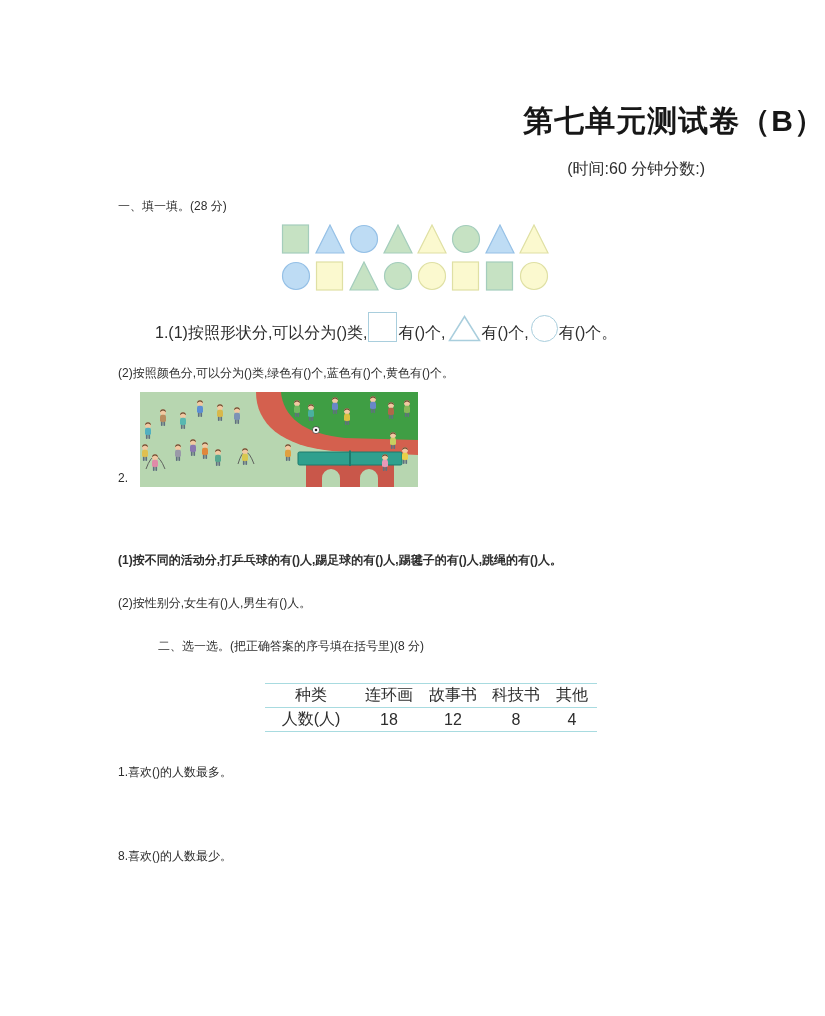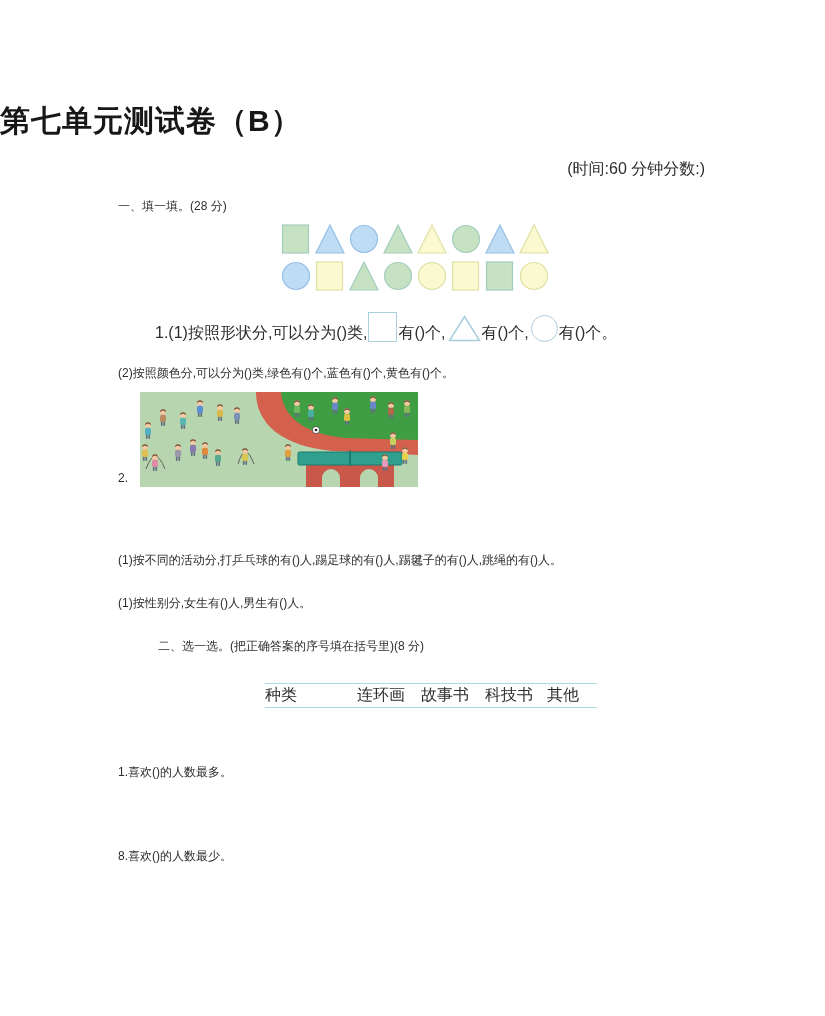--- a/index.html
+++ b/index.html
@@ -5,29 +5,29 @@
   * { box-sizing: border-box; }
   html,body { margin:0; padding:0; background:#ffffff; }
   .page {
     position:relative; width:825px; height:1016px; margin:0 auto;
     background:#ffffff; overflow:hidden;
     font-family:"Liberation Sans","DejaVu Sans",sans-serif;
     color:#2d2d2d;
   }
   .title {
     position:absolute; top:101px; left:0; width:100%;
-    text-align:left; font-size:30px; font-weight:bold; color:#171717;
+    text-align:right; font-size:30px; font-weight:bold; color:#171717;
     letter-spacing:1px; margin:0;
   }
   .meta  { position:absolute; top:159px; right:120px; font-size:16px;margin-left:13px; }
   .line  { position:absolute; left:118px; font-size:12px; white-space:nowrap; }
   .sec1-heading { top:198px; }
   .q12   { top:365px; }
   .q2label { top:471px; }
-  .q21   { top:552px; }
+  .q21   { top:552px;font-weight:bold; }
   .q22   { top:595px; }
   .sec2-heading { top:638px;margin-left:40px; }
   .bq1   { top:764px; }
   .opts  { top:806px; }
   .bq2   { top:848px; }
 
   .shapes { position:absolute; top:224px; left:281px; }
   .shapes-row { display:flex; gap:4px; height:30px; margin-bottom:7px; }
   .shapes-row svg { display:block; }
 
@@ -45,21 +45,21 @@
     border:1.5px solid #a9cedd; background:#ffffff; margin:0 1px 0 2px;
   }
   .inline-tri { margin:0 1px 0 2px; }
 
   .playground { position:absolute; top:392px; left:140px; width:278px; height:95px; display:block; }
 
   .booktable {
     position:absolute; top:683px; left:265px; border-collapse:collapse;
   }
   .booktable td {
-    font-size:16px; text-align:left; padding:1px 0; height:23px; color:#2d2d2d;
+    font-size:16px; text-align:center; padding:1px 0; height:23px; color:#2d2d2d;
   }
   .booktable tr { border-top:1px solid #a8dbe0; border-bottom:1px solid #a8dbe0; }
   .c0 { width:92px; } .c1 { width:64px; } .c2 { width:64px; } .c3 { width:62px; } .c4 { width:50px; }
 </style>
 </head>
 <body>
 
 <div class="page">
 
   <h1 class="title">第七单元测试卷（B）</h1>
@@ -182,32 +182,39 @@
     <path d="M166 73 L254 73 L254 95 L238 95 L238 86 A9 9 0 0 0 220 86 L220 95 L200 95 L200 86 A9 9 0 0 0 182 86 L182 95 L166 95 Z" fill="#c9574a"></path>
     <rect x="158" y="60" width="104" height="13" rx="1.5" fill="#2fa08e" stroke="#1d7a6c" stroke-width="1"></rect>
     <rect x="209" y="58.5" width="2" height="15.5" fill="#1d7a6c"></rect>
     <use href="#kid" x="143" y="52" color="#e0a040"></use>
     <use href="#kid" x="248" y="40" color="#c8d060"></use>
     <use href="#kid" x="240" y="62" color="#e898b8"></use>
     <use href="#kid" x="260" y="55" color="#e8d04a"></use>
   </svg>
 
   <div class="line q21">(1)按不同的活动分,打乒乓球的有()人,踢足球的有()人,踢毽子的有()人,跳绳的有()人。</div>
-  <div class="line q22">(1)按性别分,女生有()人,男生有()人。</div>
+  <div class="line q22">(2)按性别分,女生有()人,男生有()人。</div>
 
   <div class="line sec2-heading">二、选一选。(把正确答案的序号填在括号里)(8 分)</div>
 
   <table class="booktable">
     <tbody>
         <tr>
       <td class="c0">种类</td>
       <td class="c1">连环画</td>
       <td class="c2">故事书</td>
       <td class="c3">科技书</td>
       <td class="c4">其他</td>
     </tr>
+    <tr>
+      <td class="c0">人数(人)</td>
+      <td class="c1">18</td>
+      <td class="c2">12</td>
+      <td class="c3">8</td>
+      <td class="c4">4</td>
+    </tr>
   </tbody>
     </table>
 
   <div class="line bq1">1.喜欢()的人数最多。</div>
   <div class="line bq2">8.喜欢()的人数最少。</div>
 
 </div>
 
 </body></html>

